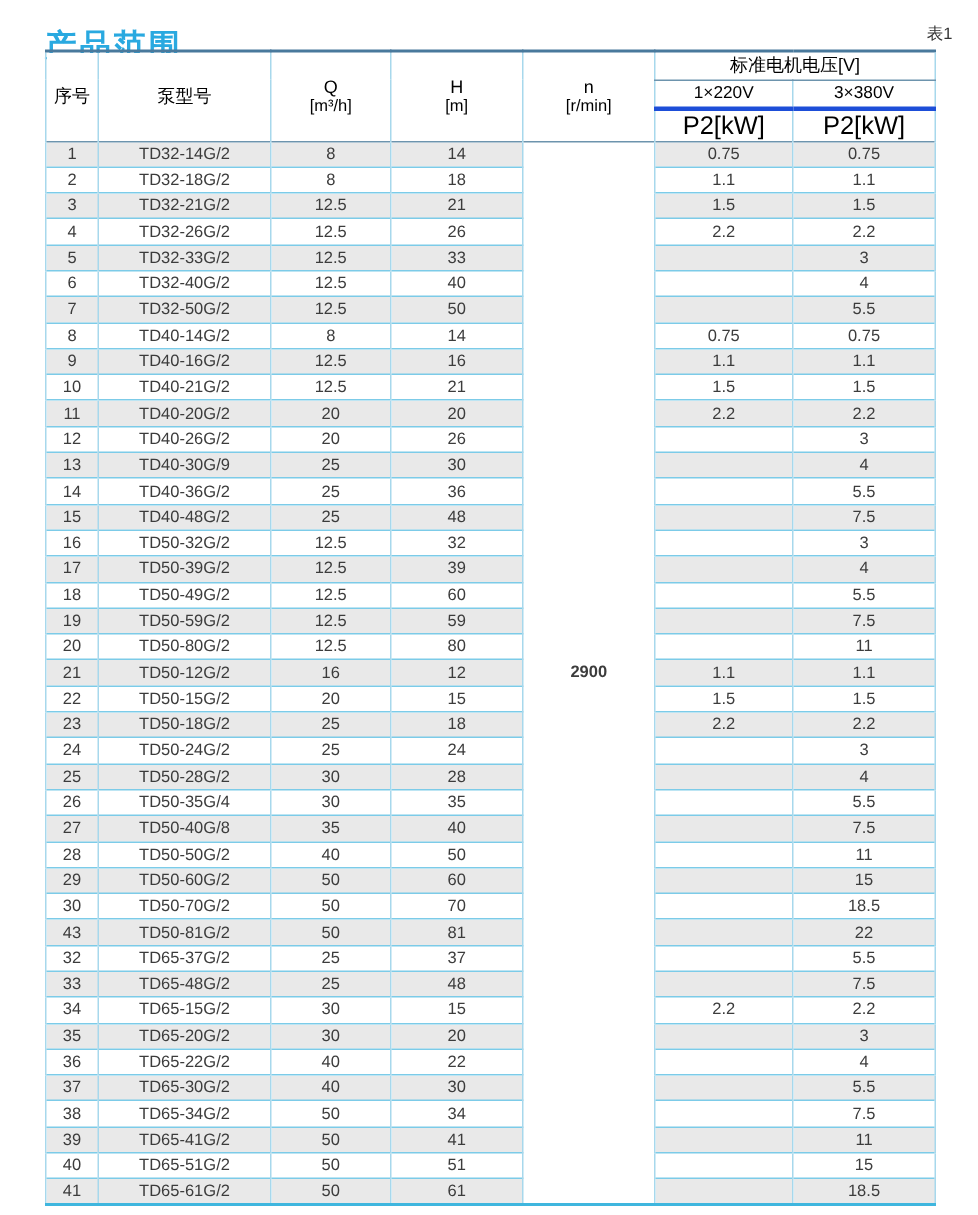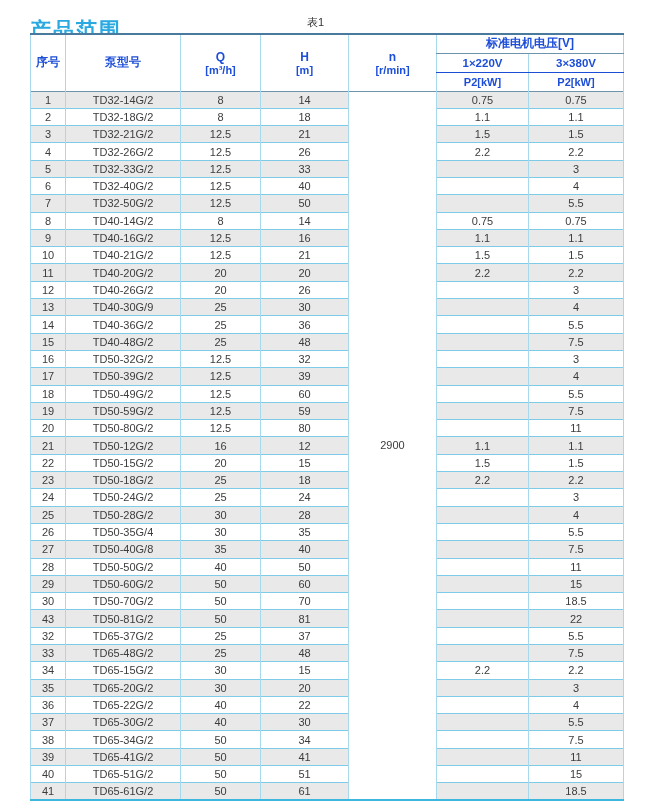--- a/index.html
+++ b/index.html
@@ -6,47 +6,47 @@
   body {
     width:652px; height:810px; position:relative;
     font-family:"Liberation Sans","DejaVu Sans",sans-serif;
     color:#3c3c3c;
   }
   .page-title {
     position:absolute; left:30px; top:16px; margin:0;
     font-size:21px; font-weight:bold; color:#29a9e0; letter-spacing:2px;
   }
   .table-label {
-    position:absolute; left:22px; top:15px; width:593px; box-sizing:border-box;
-    text-align:center; padding-right:6px; font-size:11px; color:#333;
+    position:absolute; left:48px; top:15px; width:593px; box-sizing:border-box;
+    text-align:right; padding-right:6px; font-size:11px; color:#333;
   }
   table.spec {
     position:absolute; left:30px; top:33px; width:593px;
     border-collapse:collapse; table-layout:fixed;
     border-top:2px solid #49799c;
     border-bottom:2px solid #3fb6de;
   }
   .spec th, .spec td {
     border-left:1px solid #a7d8ec;
     text-align:center; vertical-align:middle;
     padding:0; overflow:hidden; white-space:nowrap;
   }
   .spec th:last-child, .spec td:last-child { border-right:1px solid #a7d8ec; }
   thead tr { height:19px; }
-  thead th { font-weight:bold; color:#1d4ed8; font-size:12px; background:#fff; }
+  thead th { font-weight:normal; color:#000000; font-size:12px; background:#fff; }
   thead th .sub { font-size:11px; line-height:12px; }
   thead th .main { font-size:12px; line-height:14px; }
   th.voltage-group { border-bottom:1px solid #6d94ad; }
-  tr.subhead th { border-bottom:1px solid #1d4ed8; font-size:11.5px; }
-  tr.p2row th { font-size:11px; }
+  tr.subhead th { border-bottom:3px solid #1d4ed8; font-size:11.5px; }
+  tr.p2row th { font-size:17px; }
   tbody tr { height:17.3px; }
   tbody td { font-size:11px; border-top:1px solid #7ccbe8; }
   tbody tr:first-child td { border-top:1px solid #6d94ad; }
   tbody tr.shaded td { background:#e9e9e9; }
-  td.n-cell { background:#ffffff !important; font-size:11px; color:#3c3c3c; }
+  td.n-cell { background:#ffffff !important; font-size:11px; color:#3c3c3c;font-weight:bold; }
 </style>
 </head>
 <body>
 
 <div class="page">
 
   <h1 class="page-title">产品范围</h1>
 
   <div class="table-label">表1</div>
 

